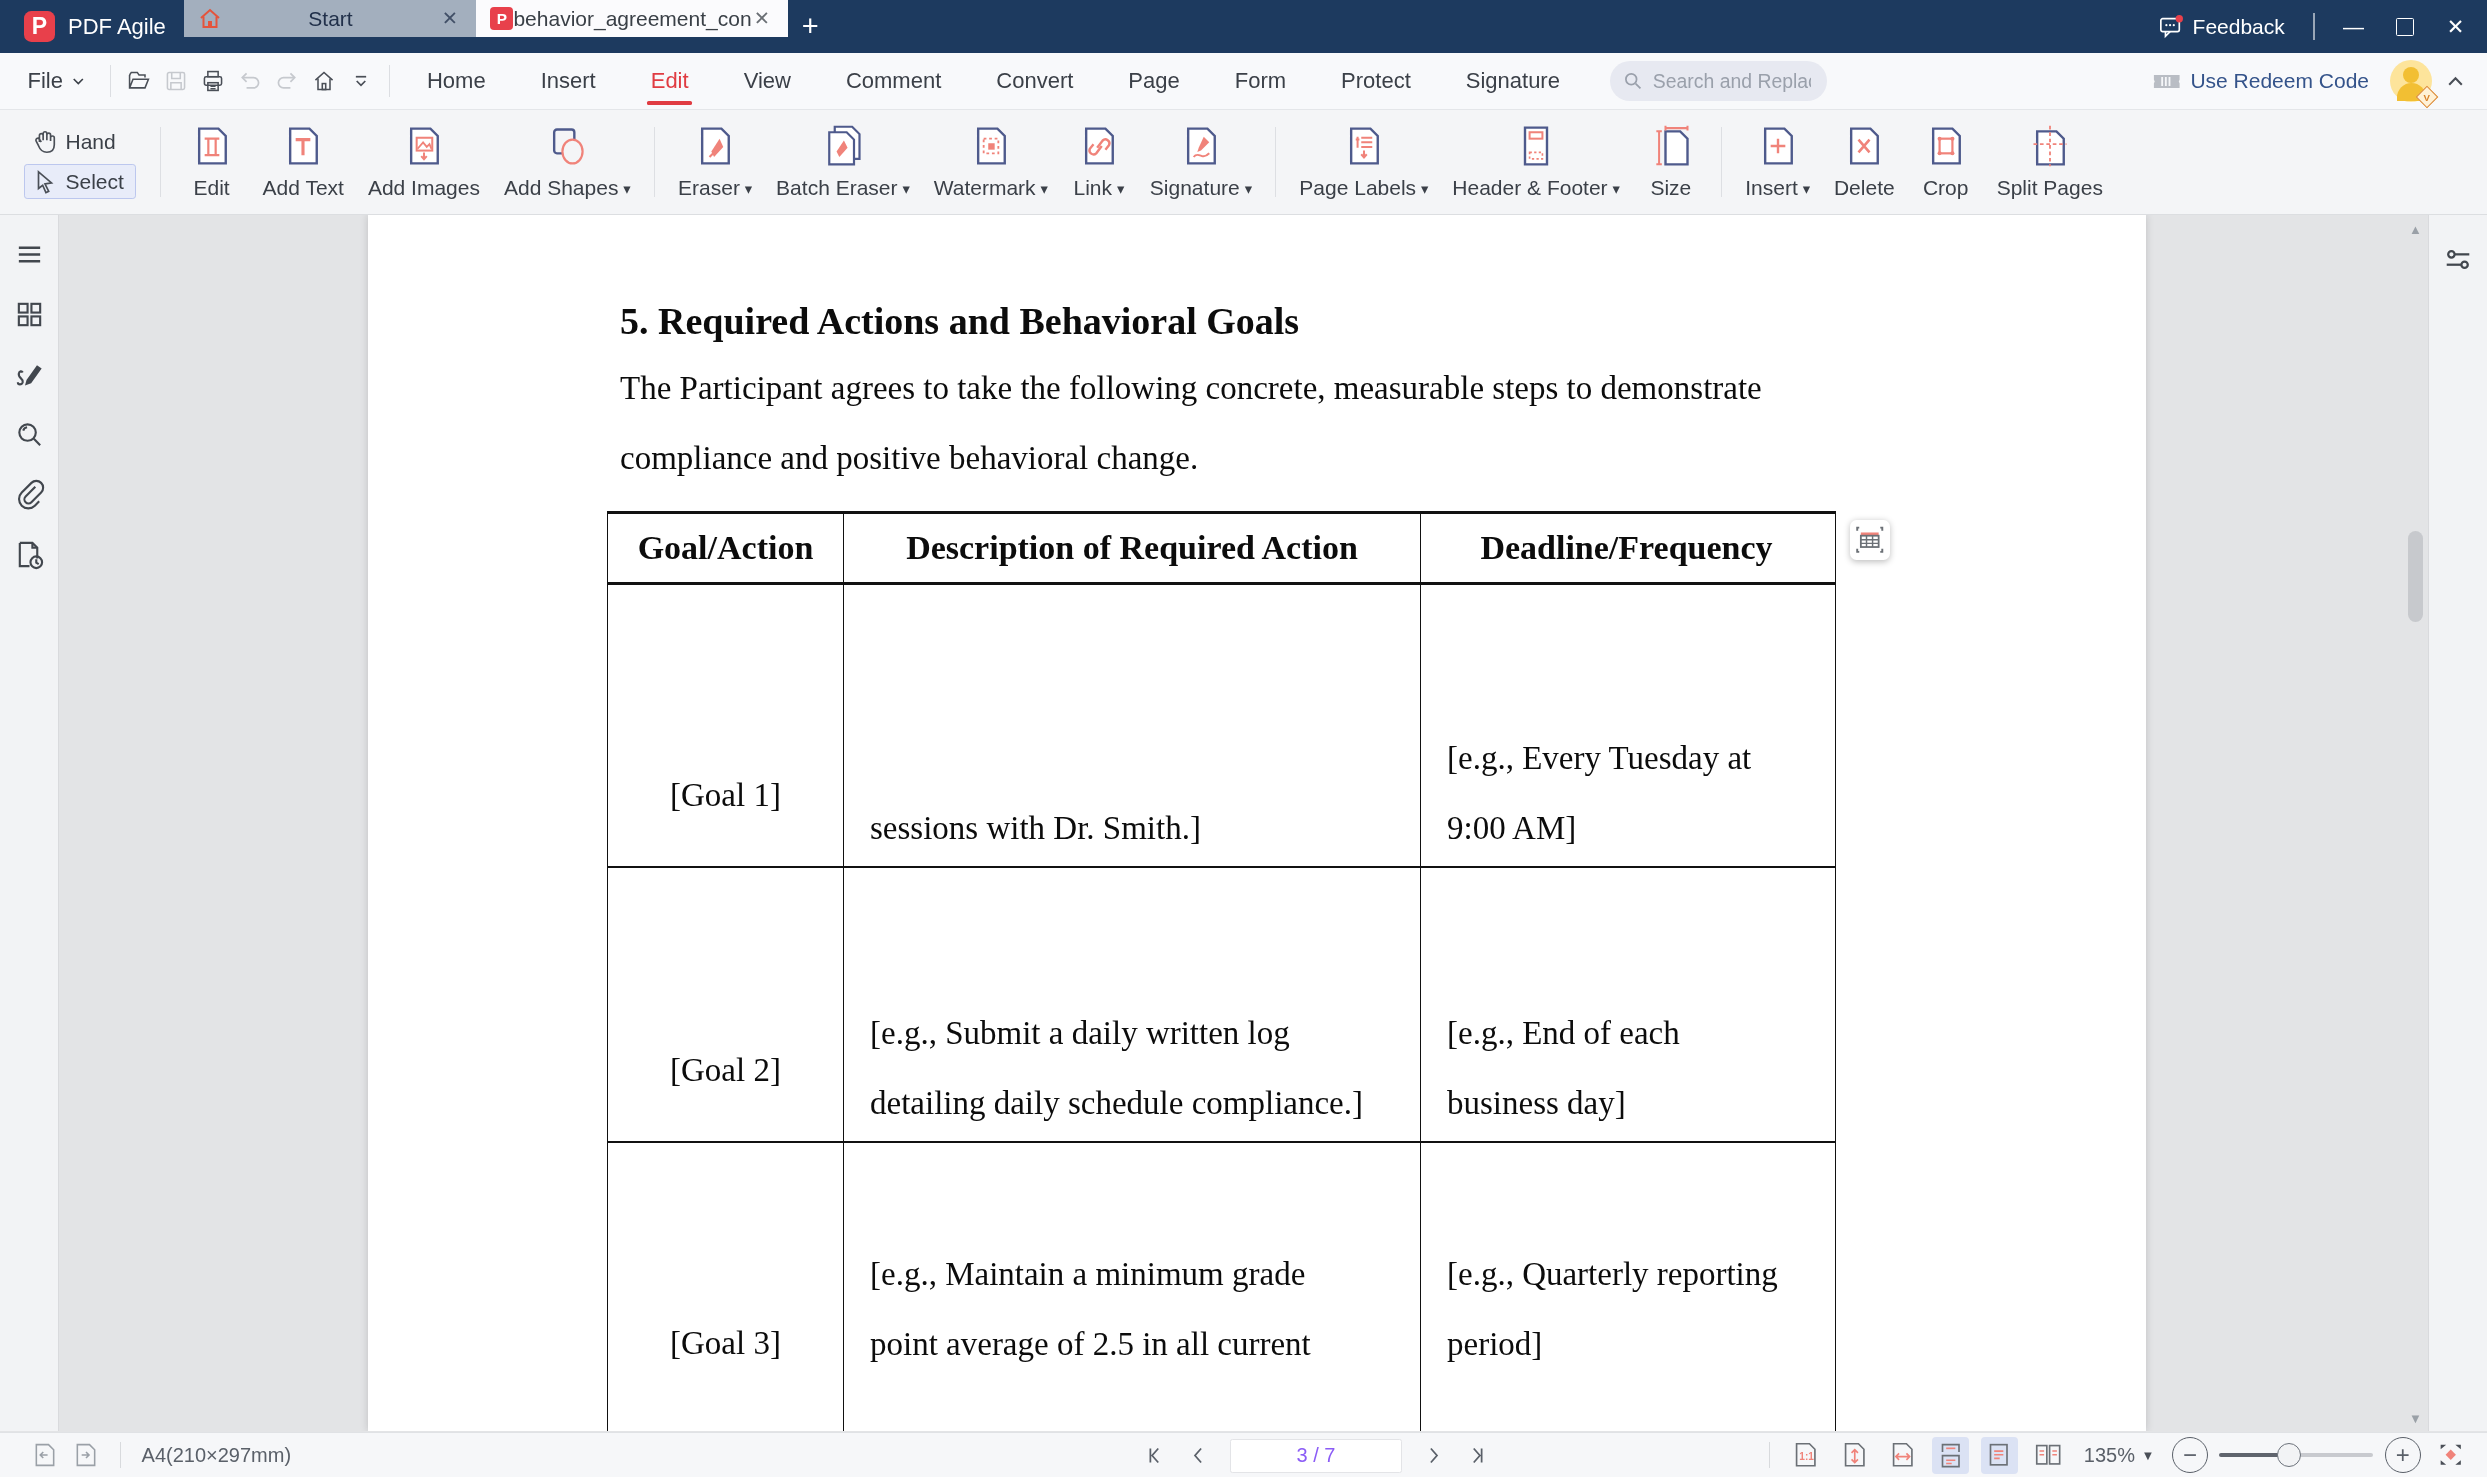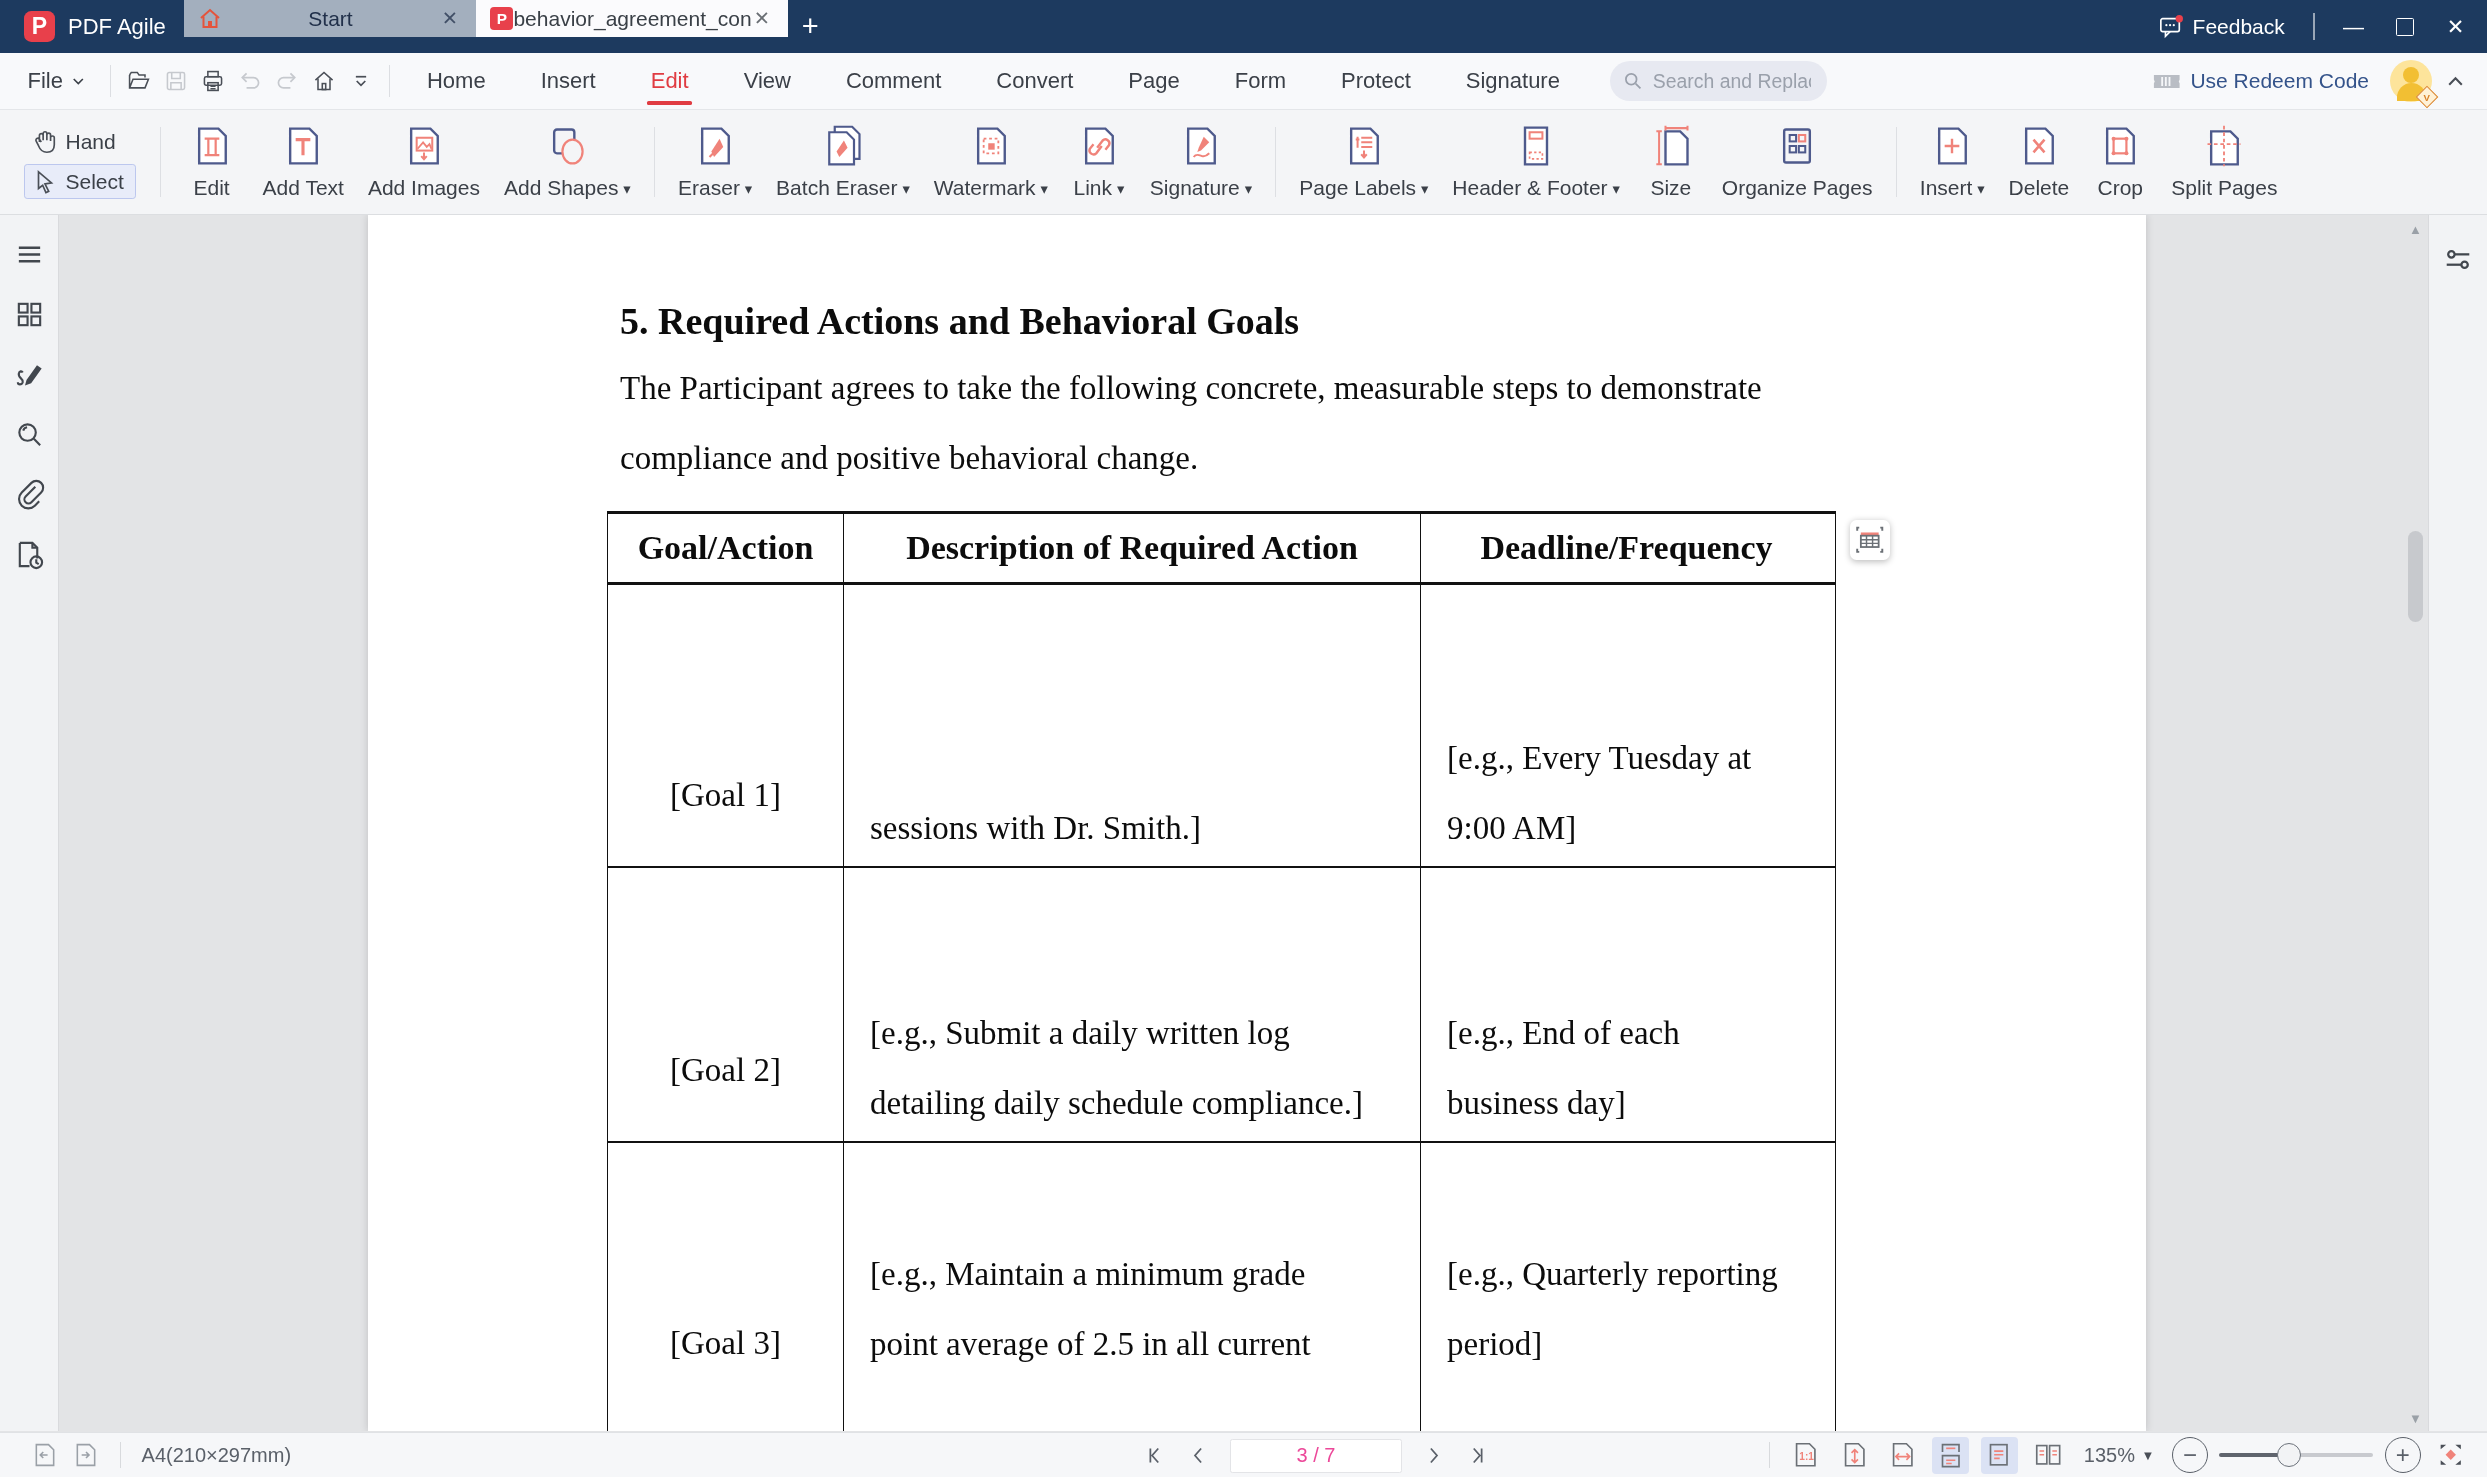--- a/index.html
+++ b/index.html
@@ -122,21 +122,21 @@
 
   
   .statusbar{position:absolute;left:0;top:1432px;width:2487px;height:45px;background:#f6f7f9;
              border-top:0.8px solid #e0e2e5;display:flex;align-items:center;color:#5a6069;font-size:20px;}
   .sb-left{display:flex;align-items:center;gap:14.6px;padding-left:32px;}
   .sb-left svg{width:26px;height:26px;}
   .sb-div{width:0.8px;height:26px;background:#d8dadd;margin:0 6.5px;}
   .pager{position:absolute;left:1146px;top:0;height:45px;display:flex;align-items:center;gap:21px;}
   .pager svg{width:21px;height:21px;}
   .pagebox{width:172px;height:34px;background:#fff;border:0.8px solid #e3e4e7;border-radius:2.4px;
-           text-align:center;font-size:20px;color:#ec4899;font-family:"Liberation Sans",sans-serif;}
+           text-align:center;font-size:20px;color:#8b5cf6;font-family:"Liberation Sans",sans-serif;}
   .sb-right{margin-left:auto;display:flex;align-items:center;gap:11.3px;padding-right:18px;}
   .sb-right .vicon{width:37px;height:37px;display:flex;align-items:center;justify-content:center;border-radius:4px;}
   .sb-right .vicon svg{width:27.5px;height:27.5px;}
   .vicon.on{background:#dbe2f4;}
   .zoomtxt{display:flex;align-items:center;gap:6.5px;margin:0 6.5px;}
   .zoomtxt .car{font-size:13px;color:#4a4f57;}
   .zbtn{width:36px;height:36px;border-radius:50%;border:1.6px solid #5a6069;display:flex;
         align-items:center;justify-content:center;font-size:24px;color:#5a6069;}
   .slider{position:relative;width:154px;height:36px;}
   .slider .trk1{position:absolute;left:0;top:16px;width:71px;height:4px;background:#5f646d;border-radius:2.4px;}
@@ -398,30 +398,20 @@
     </div>
     <div class="tool">
       <svg viewBox="0 0 48 48">
           <path d="M18 8 H34 L42 16 V44 H18 Z" fill="#fff" stroke="#4e5a8c" stroke-width="2.6"></path>
           <g stroke="#f0837a" stroke-width="2.2" fill="none">
             <path d="M11 8 V44 M8 8 H14 M8 44 H14"></path>
             <path d="M18 4 H42 M18 1.5 V6.5 M42 1.5 V6.5" transform="translate(0,0.5)"></path>
           </g>
         </svg>
       <span class="tlab">Size</span>
-    </div>
-    <div class="tool">
-      <svg viewBox="0 0 48 48" fill="none">
-          <rect x="10" y="6" width="28" height="36" rx="2" stroke="#4e5a8c" stroke-width="2.6"></rect>
-          <rect x="16" y="12" width="7" height="7" stroke="#4e5a8c" stroke-width="2.2"></rect>
-          <rect x="26" y="12" width="7" height="7" stroke="#f0837a" stroke-width="2.2"></rect>
-          <rect x="16" y="24" width="7" height="7" stroke="#4e5a8c" stroke-width="2.2"></rect>
-          <rect x="26" y="24" width="7" height="7" stroke="#4e5a8c" stroke-width="2.2"></rect>
-        </svg>
-      <span class="tlab">Organize Pages</span>
     </div>
     <div class="tdiv"></div>
     <div class="tool caret">
       <svg viewBox="0 0 48 48">
           <path d="M10 5 H31 L39 13 V43 H10 Z" fill="#fff" stroke="#4e5a8c" stroke-width="2.6"></path>
           <path d="M24 16 V32 M16 24 H32" stroke="#f0837a" stroke-width="2.6"></path>
         </svg>
       <span class="tlab">Insert</span>
     </div>
     <div class="tool">

